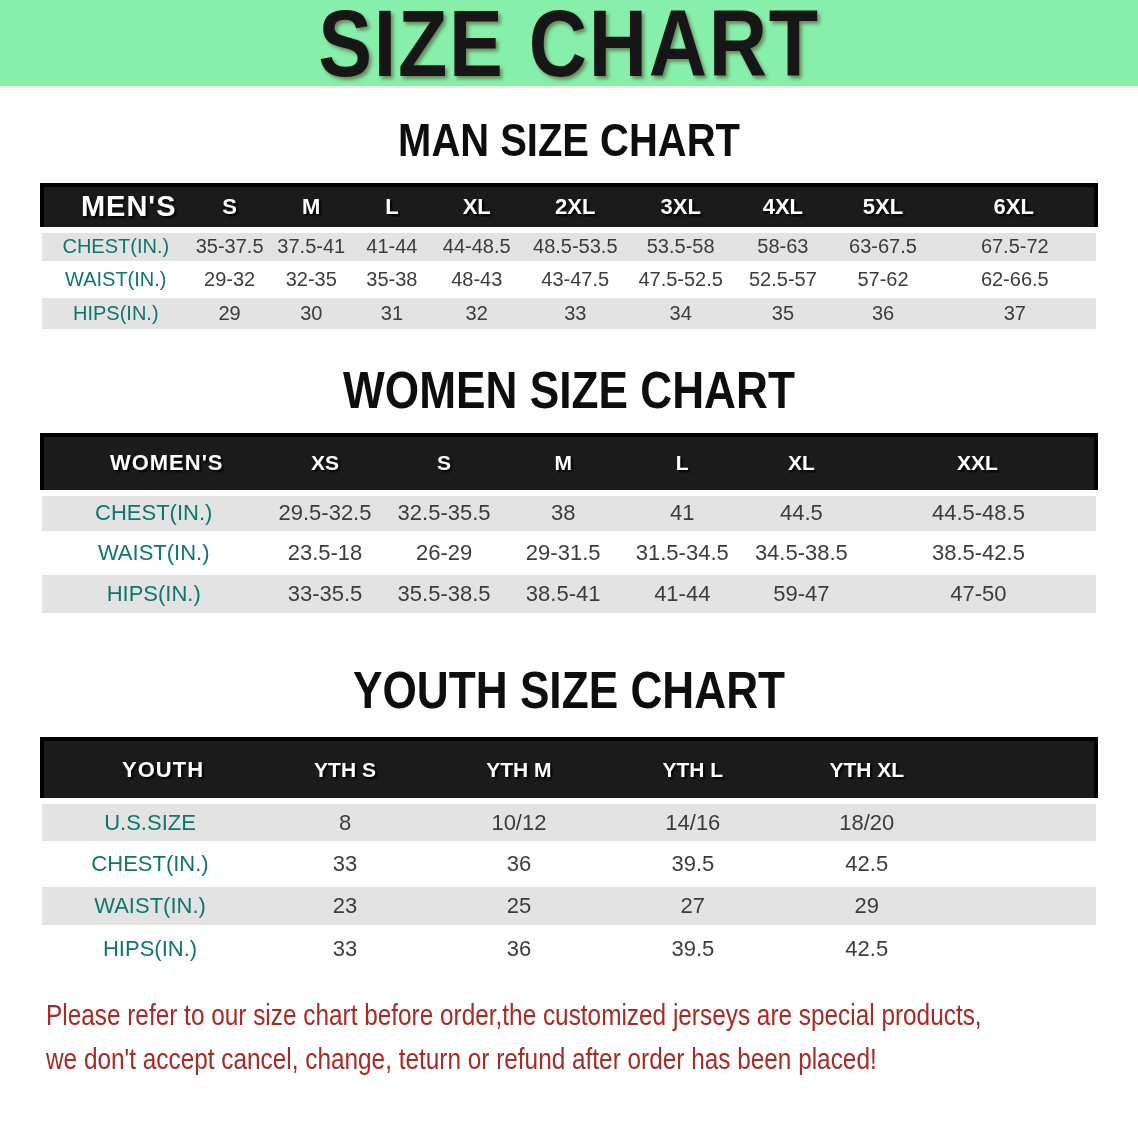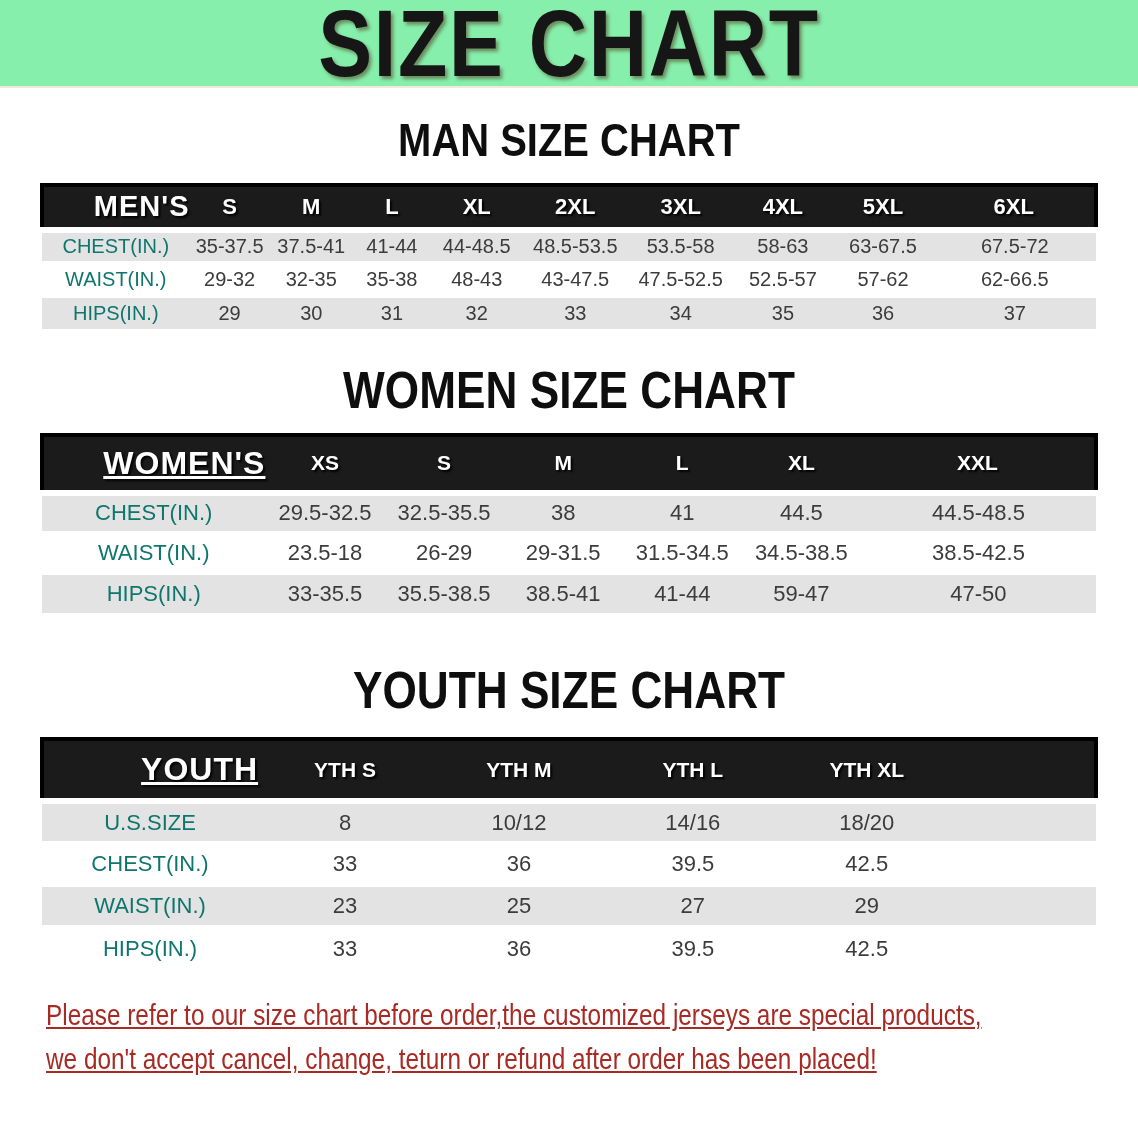--- a/index.html
+++ b/index.html
@@ -61,33 +61,33 @@
     color: #ffffff;
     font-weight: bold;
     text-align: center;
     border-top: 4px solid #000;
     border-bottom: 4px solid #000;
     text-shadow: 2px 2px 2px rgba(0,0,0,0.9);
   }
   .size-table thead th:first-child { border-left: 4px solid #000; }
   .size-table thead th:last-child  { border-right: 4px solid #000; }
   .size-table thead th.corner {
-    text-align: right;
+    text-align: center;
     padding-left: 24px;
     letter-spacing: 1px;
   }
 
   #men-table thead tr   { height: 45px; }
   #women-table thead tr { height: 58px; }
   #youth-table thead tr { height: 62px; }
 
   #men-table thead th   { font-size: 22px; }
   #women-table thead th, #youth-table thead th { font-size: 21px; }
   #men-table thead th.corner   { font-size: 29px; }
-  #women-table thead th.corner, #youth-table thead th.corner { font-size: 32px; text-decoration: underline; }
+  #women-table thead th.corner, #youth-table thead th.corner { font-size: 22px; }
 
   .size-table tbody td {
     text-align: center;
     color: #3c3c3c;
     border-top: 4px solid #ffffff;
     background: #ffffff;
   }
   .size-table tbody tr:first-child td { border-top: 6px solid #ffffff; }
   .size-table tbody tr:nth-child(odd) td { background: #e3e3e3; }
   .size-table tbody td.row-label { color: #0f766e; margin-left: 32px; }
@@ -121,21 +121,20 @@
   #youth-table th:nth-child(2),
   #youth-table th:nth-child(3),
   #youth-table th:nth-child(4),
   #youth-table th:nth-child(5){width:16.5%}
 
   
   .disclaimer {
     margin-top: 24px;
     padding-left: 46px;
     color: #a72a24;
-    text-decoration: underline;
   }
   .disclaimer-line {
     font-size: 29px;
     line-height: 44px;
     white-space: nowrap;
     transform: scaleX(0.84);
     transform-origin: 0 50%;
   }
 </style>
 </head>

